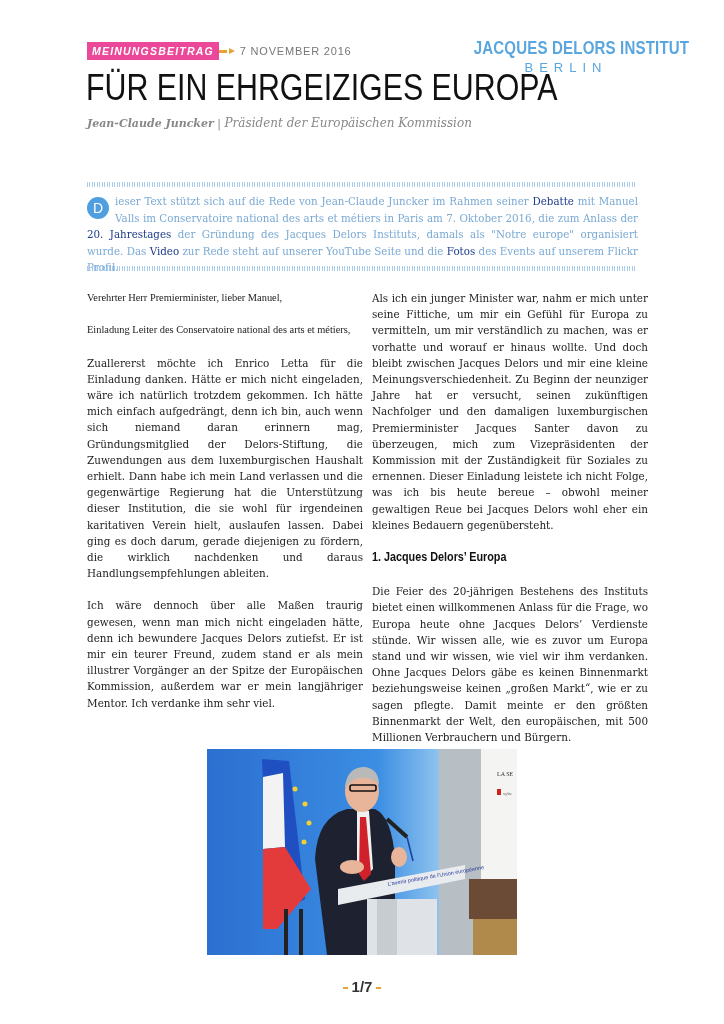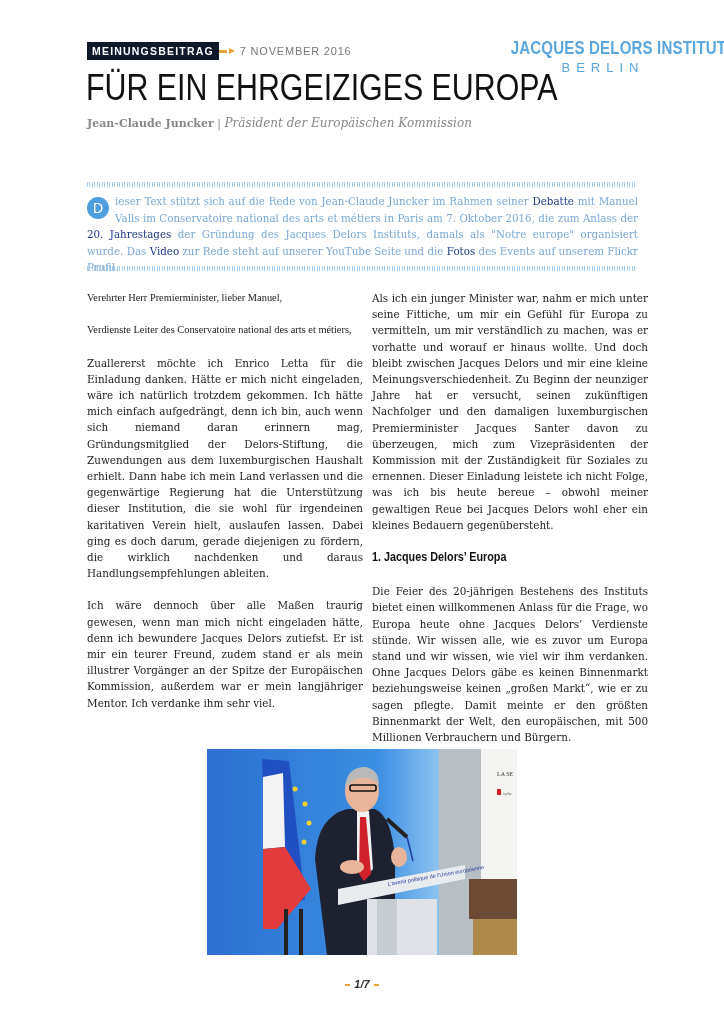--- a/index.html
+++ b/index.html
@@ -1,48 +1,48 @@
 <!DOCTYPE html>
 <html><head>
 <meta charset="utf-8">
 <style>
   html, body { margin: 0; padding: 0; background: #ffffff; }
   body { width: 724px; height: 1024px; position: relative; overflow: hidden; font-family: "DejaVu Serif", serif; color: #222; }
 
   .hdr-tag { position: absolute; left: 87px; top: 42px; height: 18px; display: flex; align-items: center; }
-  .tag-box { background: #0f172a; color: #fff; font-family: "Liberation Sans", sans-serif; font-weight: bold; font-size: 10.5px; letter-spacing: 1.2px; padding: 2px 5px; line-height: 14px; }
+  .tag-box { background: #ec4899; color: #fff; font-family: "Liberation Sans", sans-serif; font-weight: bold; font-size: 10.5px; letter-spacing: 1.2px; padding: 2px 5px; line-height: 14px; font-style: italic; }
   .tag-arrow { width: 0; height: 0; border-top: 3px solid transparent; border-bottom: 3px solid transparent; border-left: 6px solid #e8a23a; margin-left: 2px; }
   .tag-line { width: 8px; height: 3px; background: #e8a23a; }
   .tag-date { font-family: "Liberation Sans", sans-serif; font-weight: normal; font-size: 11px; color: #777; letter-spacing: 0.8px; margin-left: 5px; }
 
   .title { position: absolute; left: 86px; top: 68px; font-family: "Liberation Sans", sans-serif; font-size: 37px; letter-spacing: 0px; color: #111; line-height: 40px; transform: scaleX(0.82); transform-origin: left top; white-space: nowrap; }
   .byline { position: absolute; left: 87px; top: 116px; font-size: 11px; color: #888; white-space: nowrap; }
-  .byline .name { font-weight: bold; }
+  .byline .name { font-weight: bold; font-style: italic; }
   .byline .role { font-style: italic; font-size: 12px; }
 
-  .logo { position: absolute; left: 496px; top: 38px; width: 210px; text-align: left; }
+  .logo { position: absolute; left: 459px; top: 38px; width: 210px; text-align: left; }
   .logo-main { font-family: "Liberation Sans", sans-serif; font-weight: bold; font-size: 17.5px; color: #5aa6de; letter-spacing: 0.2px; transform: scaleX(0.86); transform-origin: center; white-space: nowrap; }
   .logo-sub { display: flex; align-items: center; justify-content: center; margin-top: 1px; flex-direction: column; }
   .logo-sub .bars { flex: 1; height: 12px; background: repeating-linear-gradient(90deg, #9cc8ea 0 1px, transparent 1px 3px); }
   .logo-sub .city { font-family: "Liberation Sans", sans-serif; font-size: 13px; color: #5aa6de; letter-spacing: 6px; padding: 0 4px 0 8px; }
 
   .sep { position: absolute; left: 87px; width: 550px; height: 5px; background: repeating-linear-gradient(90deg, #a8cdec 0 1px, transparent 1px 2.5px); }
   .intro { position: absolute; left: 87px; top: 193px; width: 551px; font-size: 10.3px; line-height: 16.5px; color: #7aa9d4; text-align: justify; }
   .dropcap { float: left; width: 22px; height: 22px; border-radius: 50%; background: #4f9ee0; color: #fff; font-family: "Liberation Sans", sans-serif; font-size: 14px; text-align: center; line-height: 22px; margin: 4px 6px 0 0; }
   .intro a { color: #1d3b8a; }
 
   .col { position: absolute; top: 290px; width: 276px; font-size: 10.4px; line-height: 16.2px; color: #222; text-align: justify; }
   .col.left { left: 87px; }
   .col.right { left: 372px; }
   .col p { margin: 0 0 16px 0; }
   .col p.salut { text-align: left; font-family: Liberation Serif, serif; }
   .col h3 { font-family: "Liberation Sans", sans-serif; font-size: 12px; font-weight: bold; margin: 10px 0 18px 0; color: #111; transform: scaleX(0.9); transform-origin: left; }
 
   .photo { position: absolute; left: 207px; top: 749px; width: 310px; height: 206px; overflow: hidden; background: #2f7fd0; }
-  .page-num { position: absolute; left: 0; width: 724px; top: 978px; text-align: center; font-family: "Liberation Sans", sans-serif; font-size: 11px; font-weight: bold; color: #333; font-style: italic; }
+  .page-num { position: absolute; left: 0; width: 724px; top: 978px; text-align: center; font-family: "Liberation Sans", sans-serif; font-size: 15px; font-weight: bold; color: #333; }
   .page-num .dash { display: inline-block; width: 5px; height: 2px; background: #e8a23a; vertical-align: middle; margin: 0 4px; }
 </style>
 </head>
 <body>
 
 <div class="hdr-tag">
   <span class="tag-box">MEINUNGSBEITRAG</span>
   <span class="tag-line"></span>
   <span class="tag-arrow"></span>
   <span class="tag-date">7 NOVEMBER 2016</span>
@@ -70,21 +70,21 @@
 <div class="intro">
   <span class="dropcap">D</span><span>ieser Text stützt sich auf die Rede von Jean-Claude Juncker im Rahmen seiner </span><a>Debatte</a><span> mit Manuel Valls im Conservatoire national des arts et métiers in Paris am 7. Oktober 2016, die zum Anlass der </span><a>20. Jahrestages</a><span> der Gründung des Jacques Delors Instituts, damals als "Notre europe" organisiert wurde. Das </span><a>Video</a><span> zur Rede steht auf unserer YouTube Seite und die </span><a>Fotos</a><span> des Events auf unserem Flickr Profil.</span>
 </div>
 
 <div class="sep" style="top:266px"></div>
 
 <div class="col left">
   <p class="salut">
     <span>Verehrter Herr Premierminister, lieber Manuel,</span><br>
     <br>
-    <span>Verdienste Leiter des Conservatoire national des arts et métiers,</span>
+    <span>Einladung Leiter des Conservatoire national des arts et métiers,</span>
   </p>
   <p>Zuallererst möchte ich Enrico Letta für die Einladung danken. Hätte er mich nicht eingeladen, wäre ich natürlich trotzdem gekommen. Ich hätte mich einfach aufgedrängt, denn ich bin, auch wenn sich niemand daran erinnern mag, Gründungsmitglied der Delors-Stiftung, die Zuwendungen aus dem luxemburgischen Haushalt erhielt. Dann habe ich mein Land verlassen und die gegenwärtige Regierung hat die Unterstützung dieser Institution, die sie wohl für irgendeinen karitativen Verein hielt, auslaufen lassen. Dabei ging es doch darum, gerade diejenigen zu fördern, die wirklich nachdenken und daraus Handlungsempfehlungen ableiten.</p>
   <p>Ich wäre dennoch über alle Maßen traurig gewesen, wenn man mich nicht eingeladen hätte, denn ich bewundere Jacques Delors zutiefst. Er ist mir ein teurer Freund, zudem stand er als mein illustrer Vorgänger an der Spitze der Europäischen Kommission, außerdem war er mein langjähriger Mentor. Ich verdanke ihm sehr viel.</p>
 </div>
 
 <div class="col right">
   <p>Als ich ein junger Minister war, nahm er mich unter seine Fittiche, um mir ein Gefühl für Europa zu vermitteln, um mir verständlich zu machen, was er vorhatte und worauf er hinaus wollte. Und doch bleibt zwischen Jacques Delors und mir eine kleine Meinungsverschiedenheit. Zu Beginn der neunziger Jahre hat er versucht, seinen zukünftigen Nachfolger und den damaligen luxemburgischen Premierminister Jacques Santer davon zu überzeugen, mich zum Vizepräsidenten der Kommission mit der Zuständigkeit für Soziales zu ernennen. Dieser Einladung leistete ich nicht Folge, was ich bis heute bereue – obwohl meiner gewaltigen Reue bei Jacques Delors wohl eher ein kleines Bedauern gegenübersteht.</p>
   <h3>1. Jacques Delors’ Europa</h3>
   <p>Die Feier des 20-jährigen Bestehens des Instituts bietet einen willkommenen Anlass für die Frage, wo Europa heute ohne Jacques Delors’ Verdienste stünde. Wir wissen alle, wie es zuvor um Europa stand und wir wissen, wie viel wir ihm verdanken. Ohne Jacques Delors gäbe es keinen Binnenmarkt beziehungsweise keinen „großen Markt“, wie er zu sagen pflegte. Damit meinte er den größten Binnenmarkt der Welt, den europäischen, mit 500 Millionen Verbrauchern und Bürgern.</p>
 </div>

